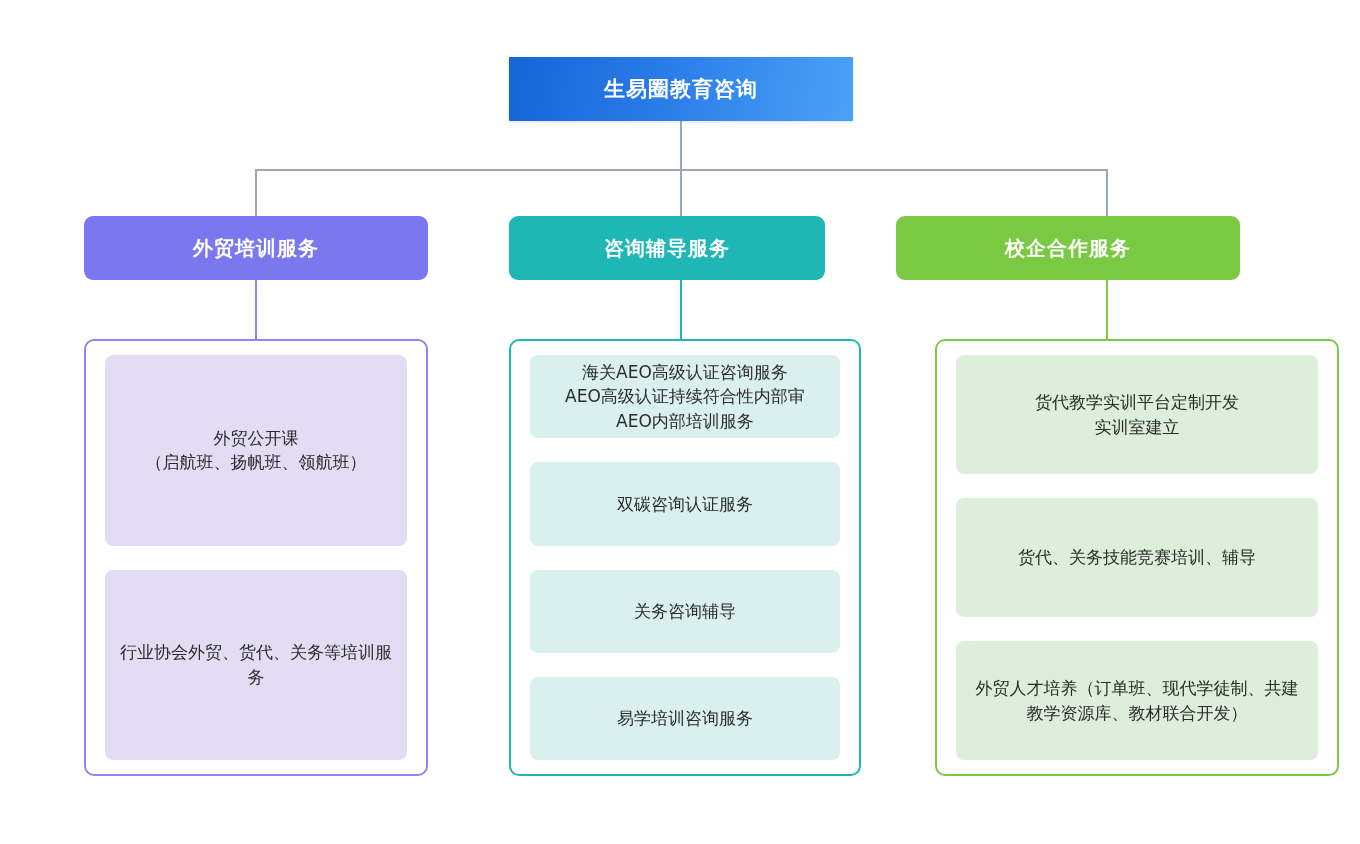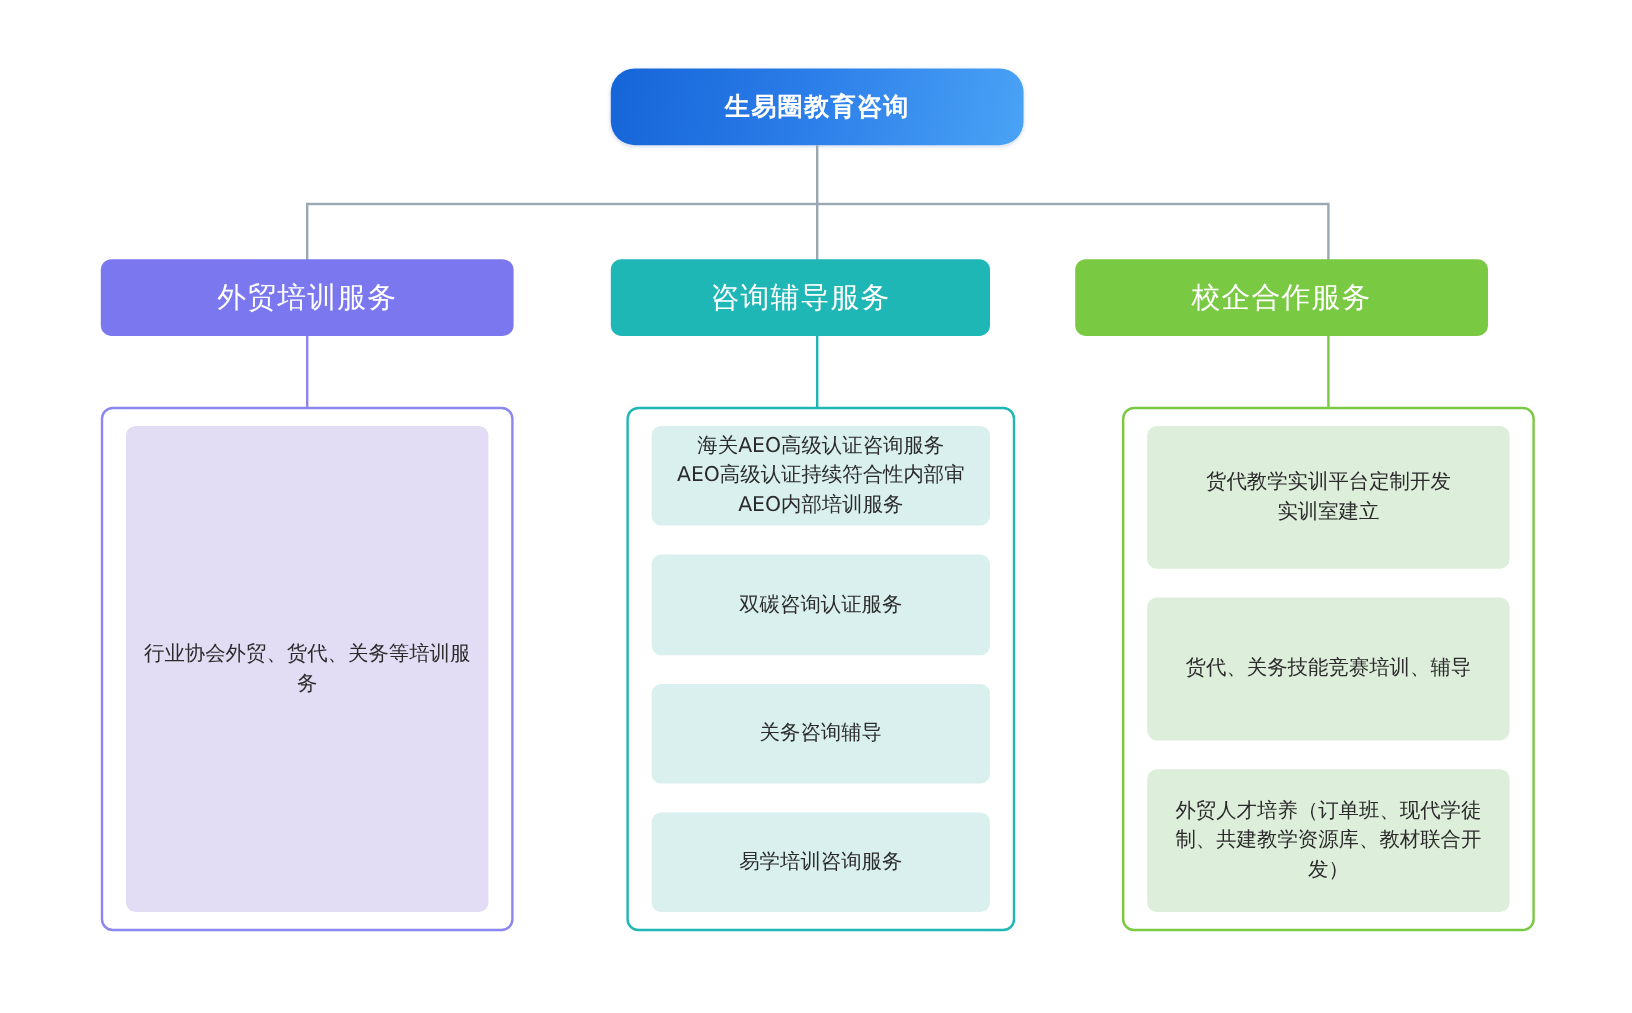--- a/index.html
+++ b/index.html
@@ -32,21 +32,21 @@
   .conn-teal   { background: #1fb6b6; }
   .conn-green  { background: #7ac943; }
 
   
   .root-node {
     position: absolute;
     left: 509px;
     top: 57px;
     width: 344px;
     height: 64px;
-    border-radius: 20px;
+    border-radius: 1px;
     background: linear-gradient(100deg, #1565d8 0%, #2a7ce8 45%, #4aa3f5 100%);
     display: flex;
     align-items: center;
     justify-content: center;
     box-shadow: 0 1px 3px rgba(30,80,160,0.18);
   }
   .root-node .node-text {
     color: #ffffff;
     font-size: 21px;
     font-weight: bold;
@@ -58,22 +58,22 @@
     position: absolute;
     top: 216px;
     height: 64px;
     border-radius: 9px;
     display: flex;
     align-items: center;
     justify-content: center;
   }
   .cat-header .node-text {
     color: #ffffff;
-    font-size: 24px;
-    font-weight: normal;
+    font-size: 20px;
+    font-weight: bold;
     letter-spacing: 1px;
   }
   .cat-header-0 { left: 84px;  width: 344px; background: #7b78ef; }
   .cat-header-1 { left: 509px; width: 316px; background: #1fb6b6; }
   .cat-header-2 { left: 896px; width: 344px; background: #7ac943; }
 
   
   .group-box {
     position: absolute;
     top: 339px;
@@ -81,22 +81,22 @@
     border-radius: 10px;
     box-sizing: border-box;
     border: 2px solid #cccccc;
     background: #ffffff;
     padding: 14px 19px;
     display: flex;
     flex-direction: column;
     gap: 24px;
   }
   .group-box-0 { left: 84px;  width: 344px; border-color: #8b86f0; }
-  .group-box-1 { left: 522px; width: 324px; border-color: #1fb6b6; }
-  .group-box-2 { left: 935px; width: 344px; border-color: #7ac943; }
+  .group-box-1 { left: 509px; width: 352px; border-color: #1fb6b6; }
+  .group-box-2 { left: 935px; width: 404px; border-color: #7ac943; }
 
   
   .leaf-card {
     border-radius: 8px;
     display: flex;
     align-items: center;
     justify-content: center;
     text-align: center;
     padding: 6px 12px;
     box-sizing: border-box;
@@ -137,20 +137,24 @@
   </div>
   <div class="cat-header cat-header-1">
     <span class="node-text">咨询辅导服务</span>
   </div>
   <div class="cat-header cat-header-2">
     <span class="node-text">校企合作服务</span>
   </div>
 
   <div class="group-box group-box-0">
     <div class="leaf-card">
+      <span class="leaf-text">外贸公开课
+（启航班、扬帆班、领航班）</span>
+    </div>
+    <div class="leaf-card">
       <span class="leaf-text">行业协会外贸、货代、关务等培训服务</span>
     </div>
   </div>
 
   <div class="group-box group-box-1">
     <div class="leaf-card">
       <span class="leaf-text">海关AEO高级认证咨询服务
 AEO高级认证持续符合性内部审
 AEO内部培训服务</span>
     </div>

